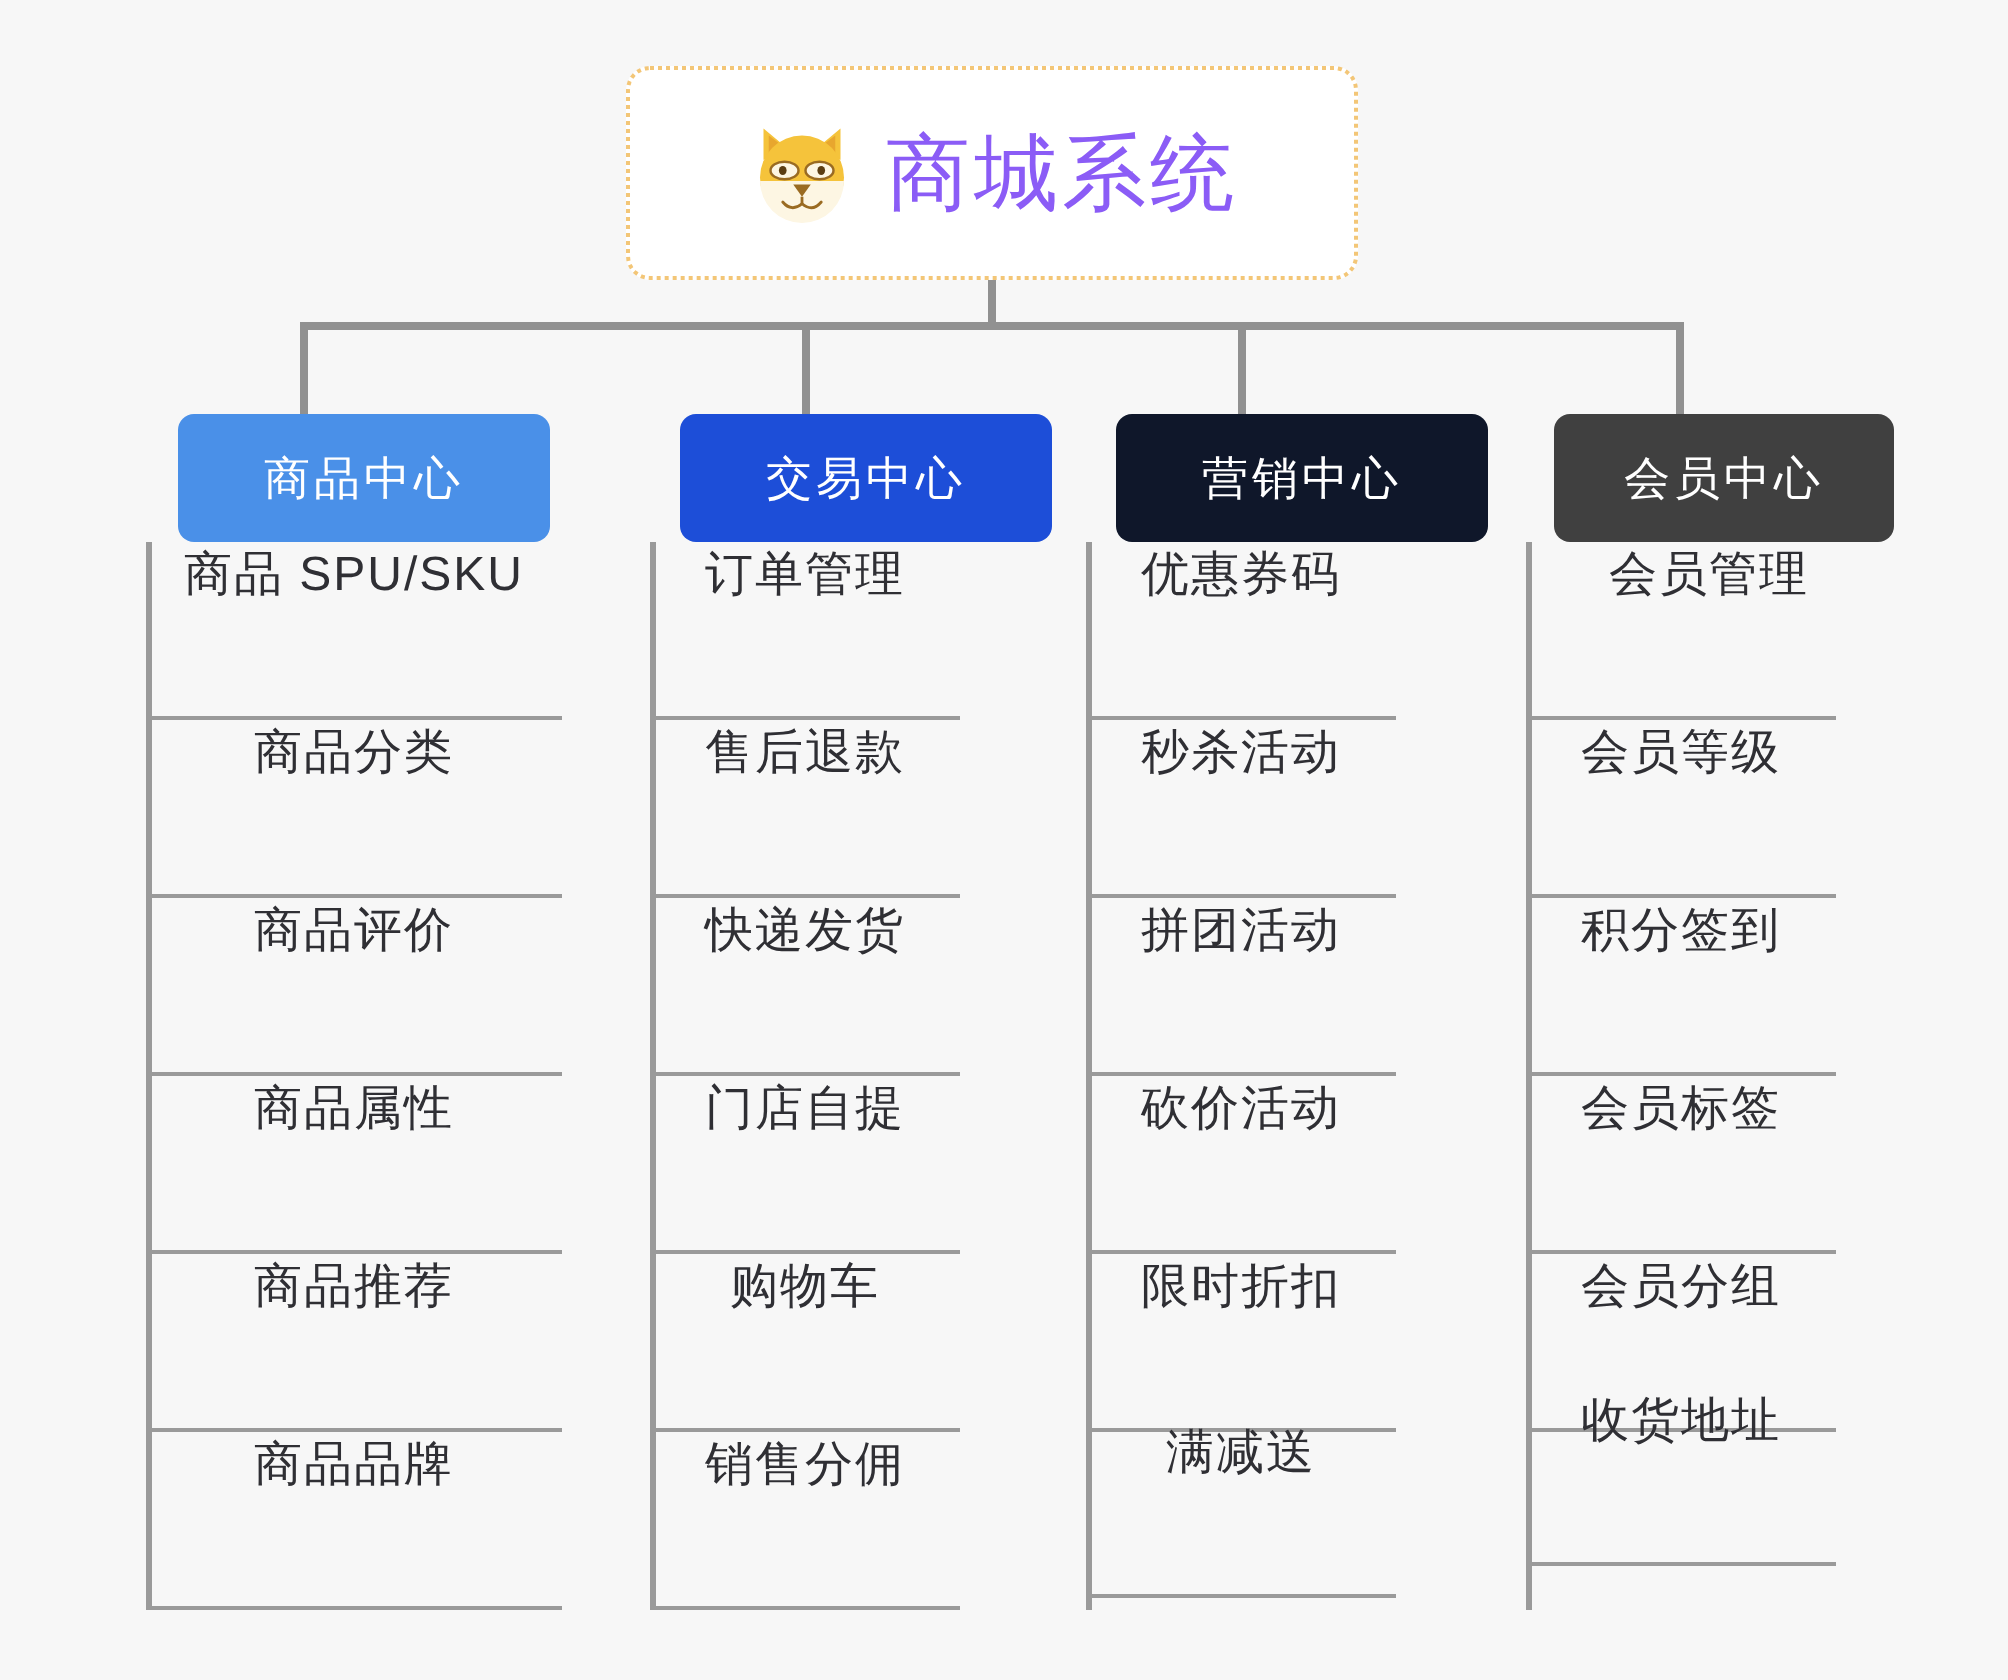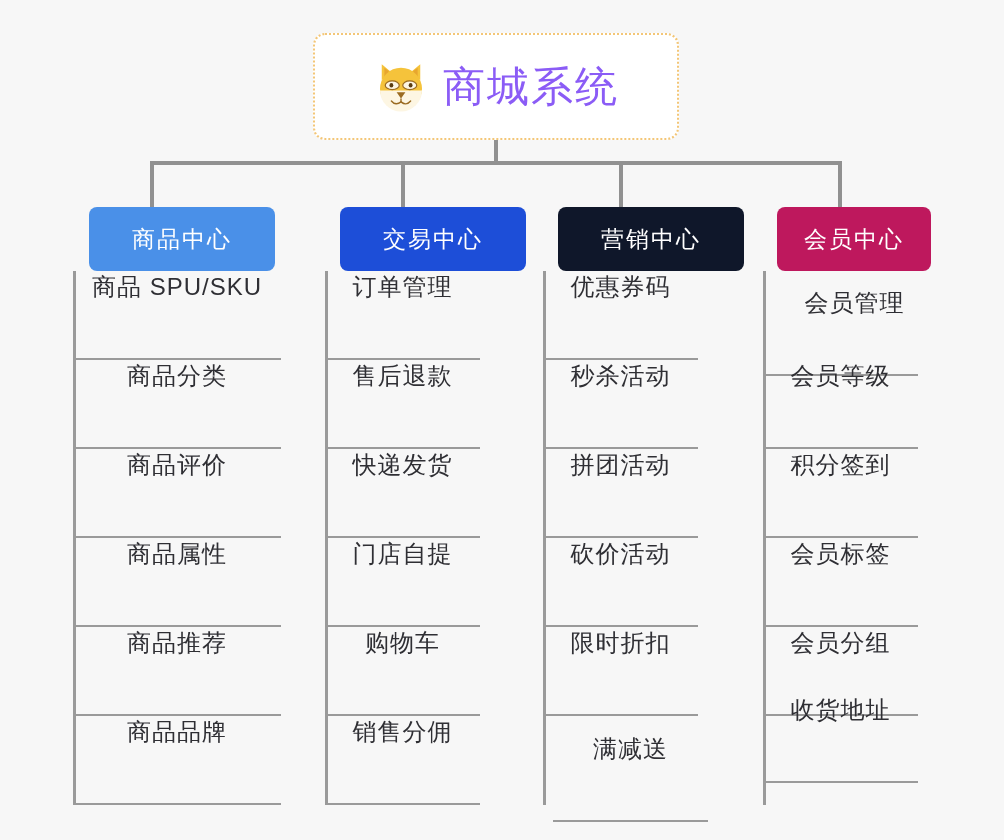--- a/index.html
+++ b/index.html
@@ -142,21 +142,21 @@
 
   <div class="cat-box" style="left:57px; top:207px; width:186px; background:#4a90e8;">
     <span>商品中心</span>
   </div>
   <div class="cat-box" style="left:308px; top:207px; width:186px; background:#1d4ed8;">
     <span>交易中心</span>
   </div>
   <div class="cat-box" style="left:526px; top:207px; width:186px; background:#0f172a;">
     <span>营销中心</span>
   </div>
-  <div class="cat-box" style="left:745px; top:207px; width:154px; background:#be185d;">
+  <div class="cat-box" style="left:745px; top:207px; width:170px; background:#404040;">
     <span>会员中心</span>
   </div>
 
   <div class="branch" style="left:73px;">
     <div class="trunk" style="height: 534px;"></div>
   <div class="leaf" style="top: 0px; width: 208px;">
         <span class="leaf-label">商品 SPU/SKU</span>
       </div>
       <div class="leaf" style="top: 89px; width: 208px;">
         <span class="leaf-label">商品分类</span>
@@ -205,27 +205,27 @@
       </div>
       <div class="leaf" style="top: 178px; width: 155px;">
         <span class="leaf-label">拼团活动</span>
       </div>
       <div class="leaf" style="top: 267px; width: 155px;">
         <span class="leaf-label">砍价活动</span>
       </div>
       <div class="leaf" style="top: 356px; width: 155px;">
         <span class="leaf-label">限时折扣</span>
       </div>
-      <div class="leaf" style="top: 462px; width: 155px; margin-left: 10px;">
+      <div class="leaf" style="top: 439px; width: 155px;">
         <span class="leaf-label">满减送</span>
       </div>
     </div>
   <div class="branch" style="left:763px;">
     <div class="trunk" style="height: 534px;"></div>
-  <div class="leaf" style="top: 16px; width: 155px; padding-left: 28px;">
+  <div class="leaf" style="top: 0px; width: 155px; padding-left: 28px;">
         <span class="leaf-label">会员管理</span>
       </div>
       <div class="leaf" style="top: 89px; width: 155px;">
         <span class="leaf-label">会员等级</span>
       </div>
       <div class="leaf" style="top: 178px; width: 155px;">
         <span class="leaf-label">积分签到</span>
       </div>
       <div class="leaf" style="top: 267px; width: 155px;">
         <span class="leaf-label">会员标签</span>

